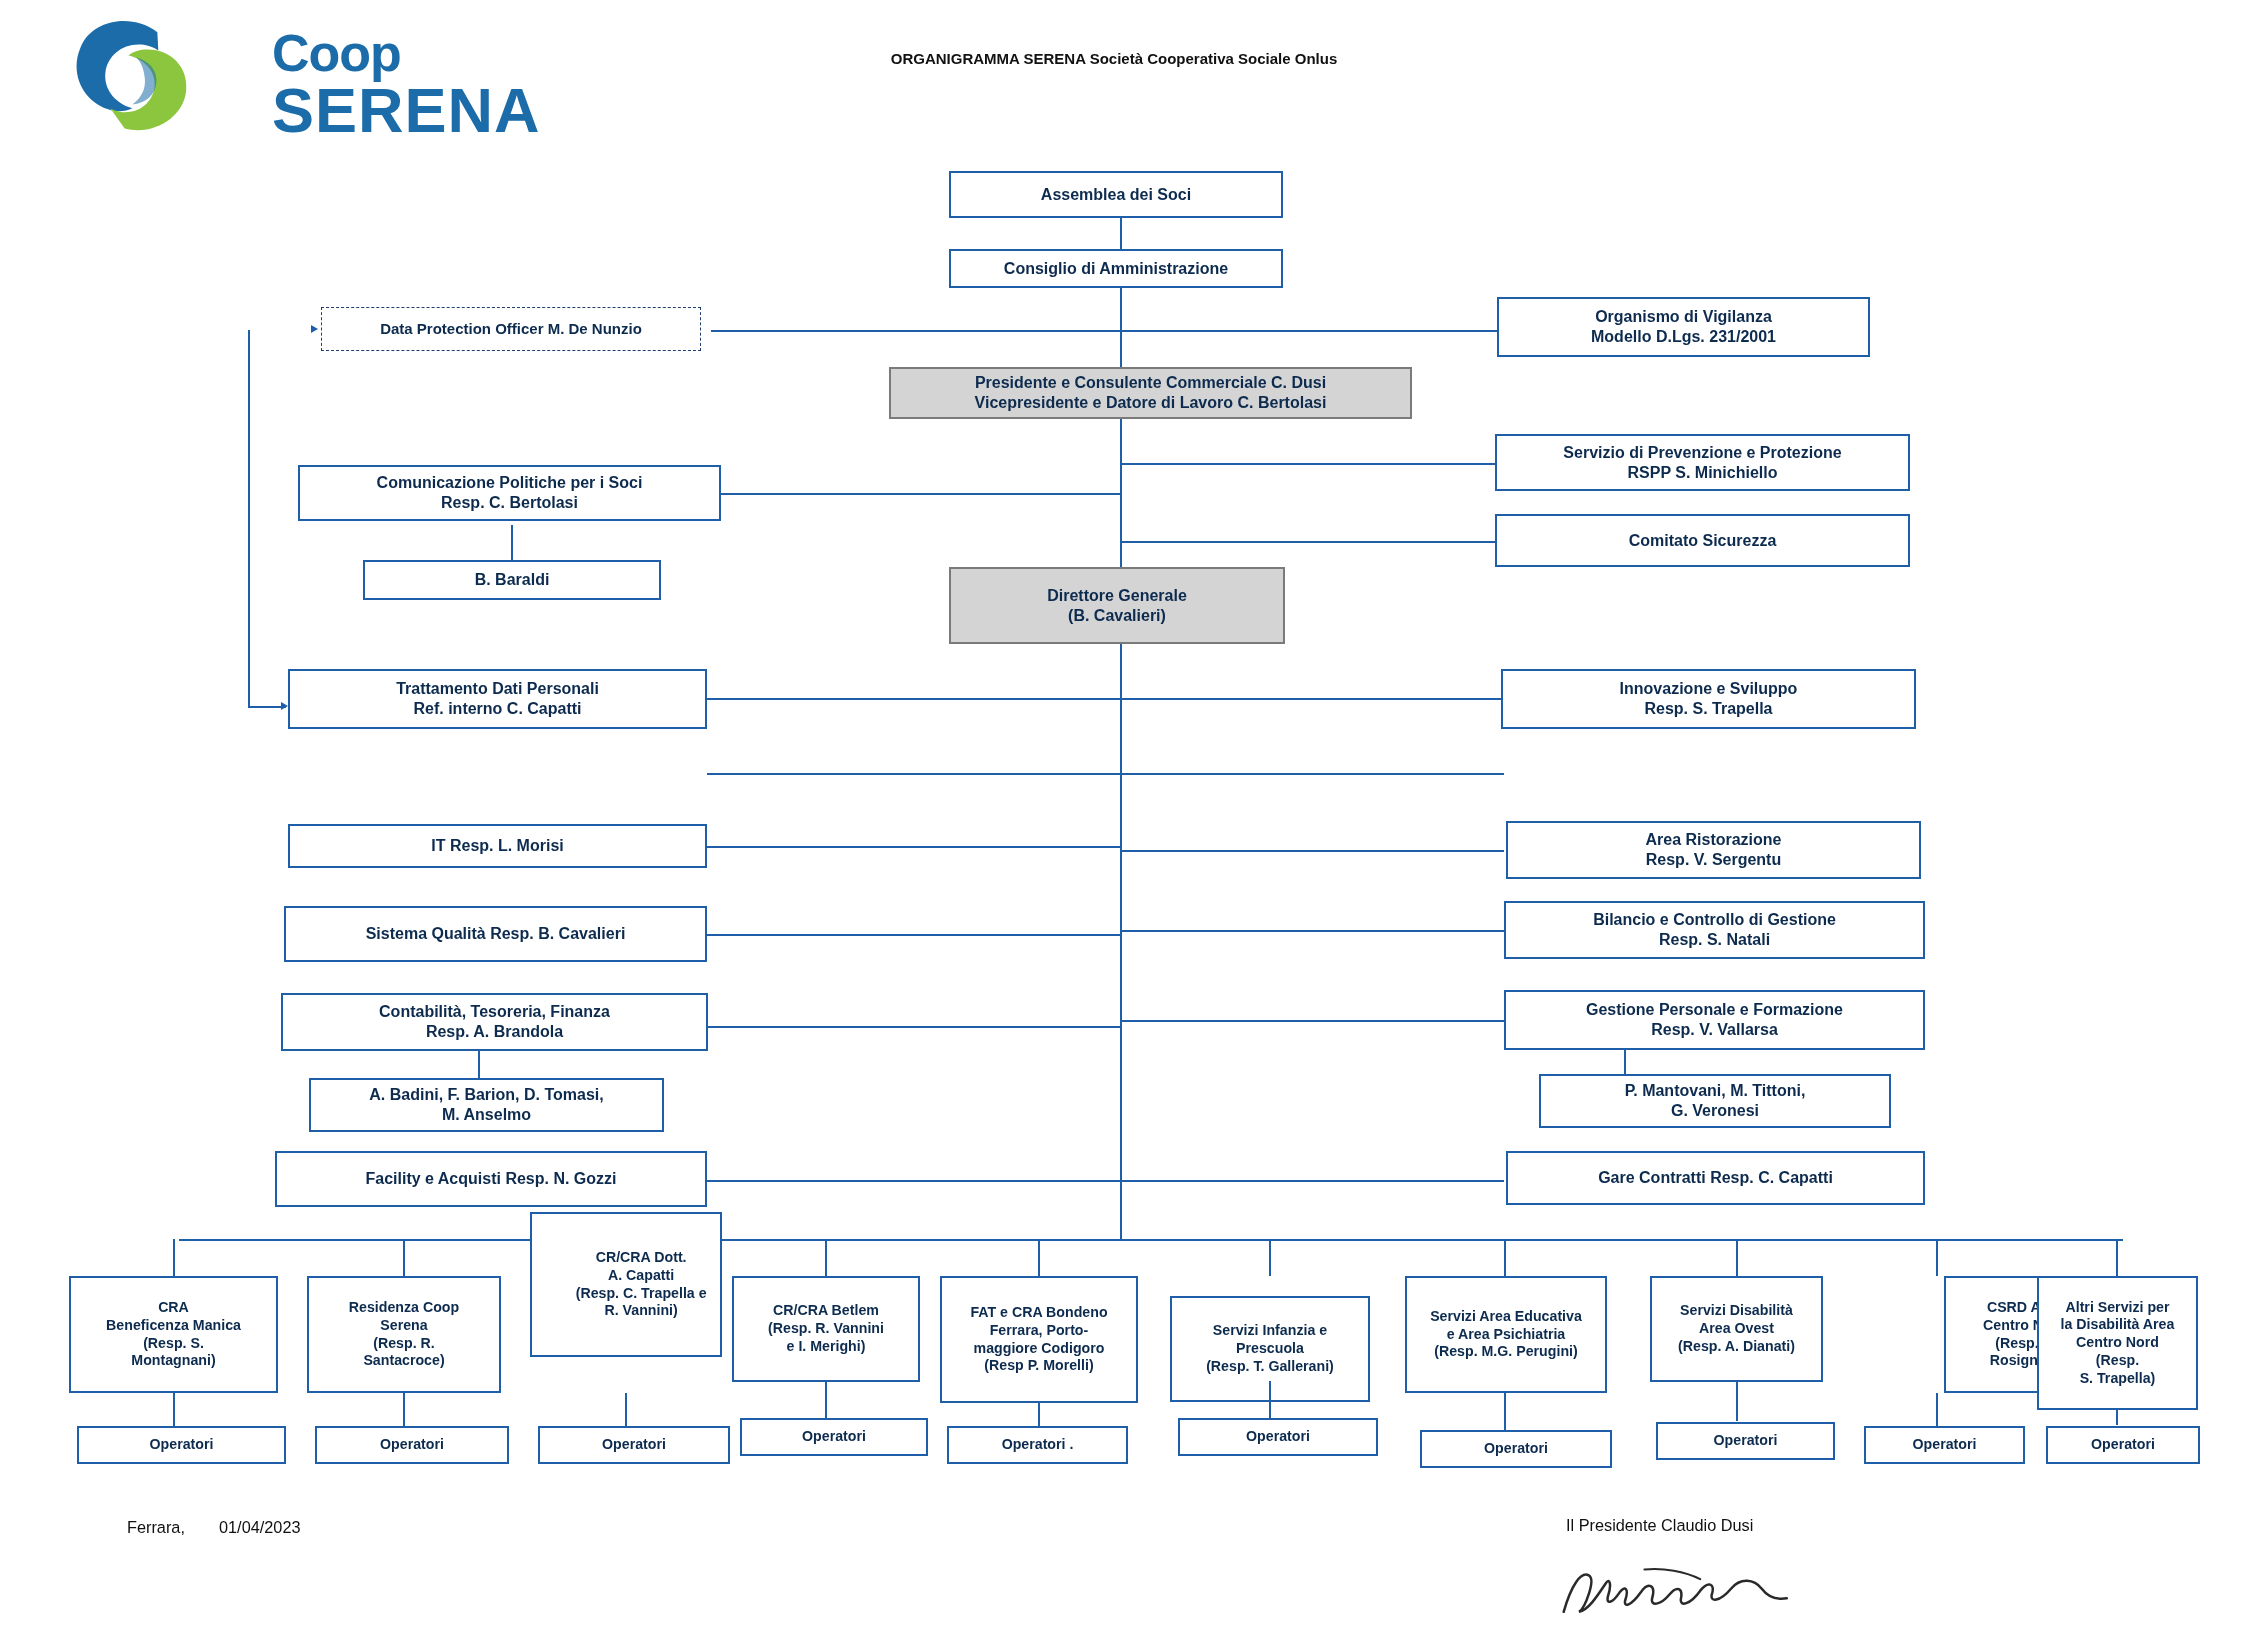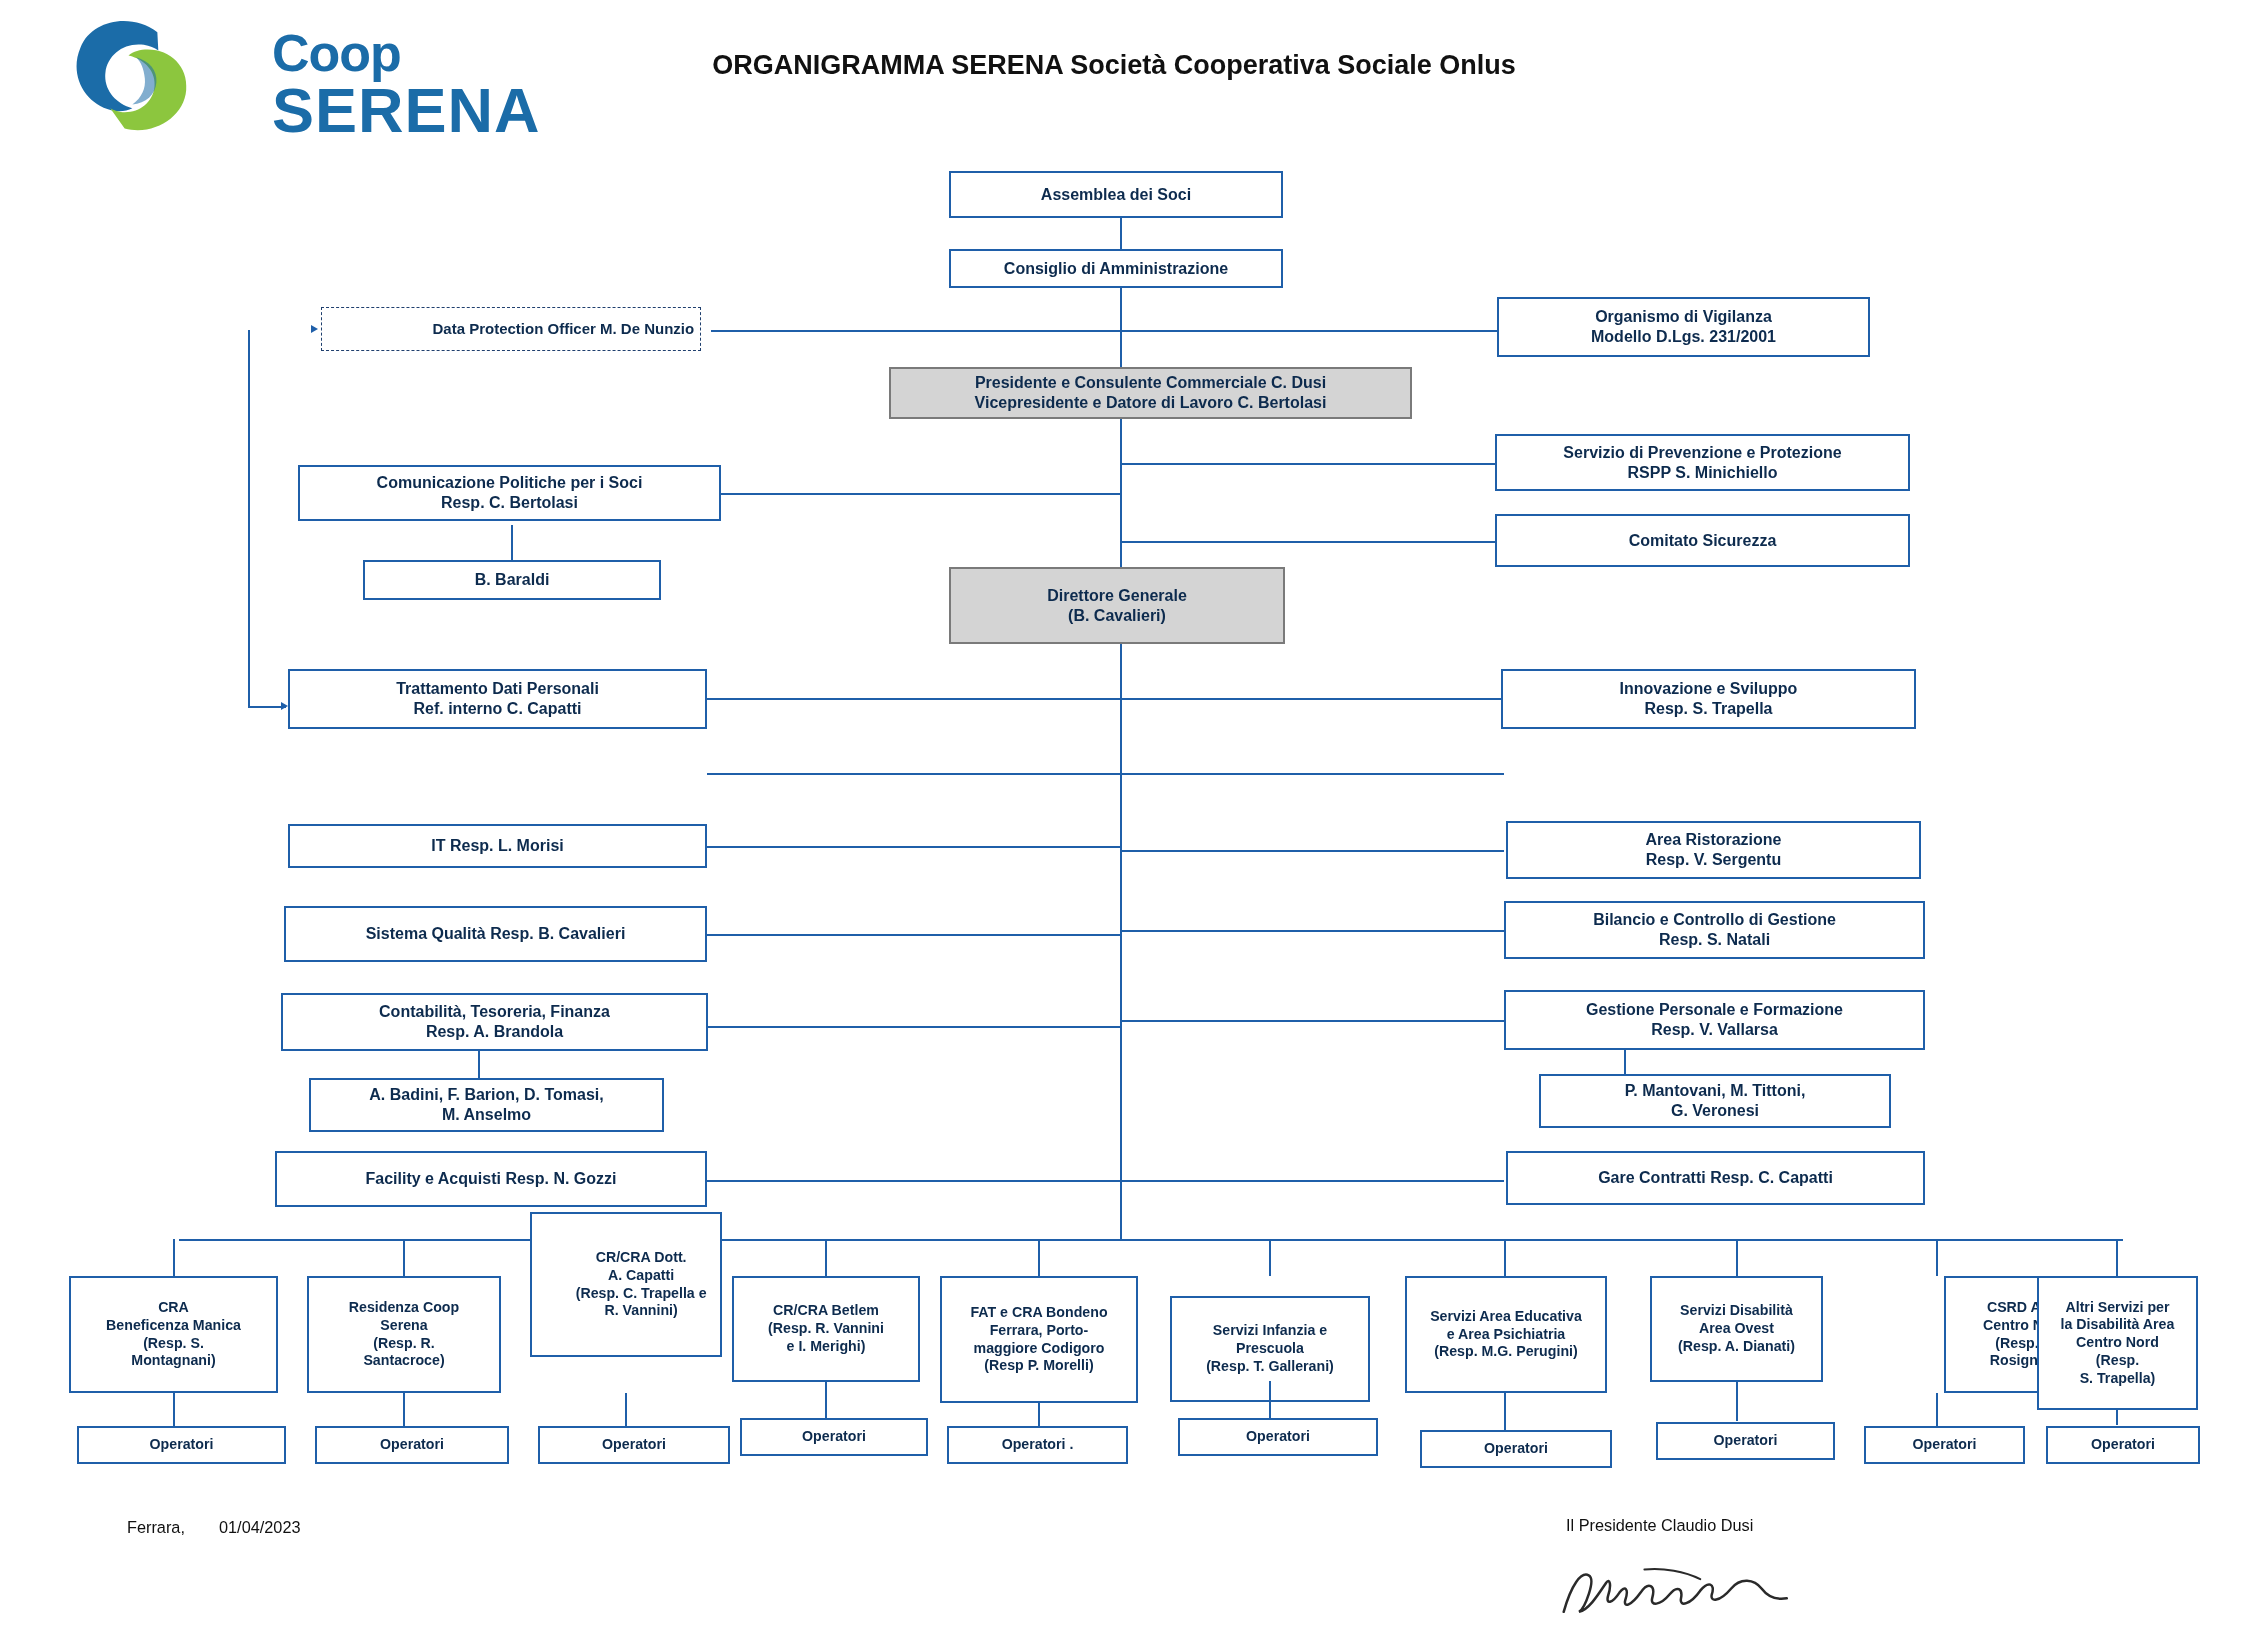--- a/index.html
+++ b/index.html
@@ -28,21 +28,21 @@
     letter-spacing: -1px;
   }
   .logo-serena {
     font-size: 63px; font-weight: bold; color: #1b6ca8; line-height: 1.0;
     letter-spacing: 1px;
   }
 
   
   .title {
     left: 576px; top: 50px; width: 1076px;
-    font-size: 27px; font-weight: bold; color: #111; text-align: center;
+    font-size: 15px; font-weight: bold; color: #111; text-align: center;
   }
 
   
   .box {
     border: 2.1px solid #1f5fa9;
     background: #ffffff;
     display: flex; align-items: center; justify-content: center;
     text-align: center;
     font-size: 16px;
     font-weight: bold;
@@ -134,21 +134,21 @@
   <div class="ln hl abs" style="left:179px; top:1239px; width:1944px;"></div>
 
   <div class="abs box" style="left:949px; top:171px; width:334px; height:47px;">
     <span>Assemblea dei Soci</span>
   </div>
 
   <div class="abs box" style="left:949px; top:249px; width:334px; height:39px;">
     <span>Consiglio di Amministrazione</span>
   </div>
 
-  <div class="abs box dashed sm" style="left:321px; top:307px; width:380px; height:44px;justify-content:flex-end;">
+  <div class="abs box dashed sm" style="left:321px; top:307px; width:380px; height:44px;">
     <span>Data Protection Officer M. De Nunzio</span>
   </div>
 
   <div class="abs box" style="left:1497px; top:297px; width:373px; height:60px;">
     <div>
       <div>Organismo di Vigilanza</div>
       <div>Modello D.Lgs. 231/2001</div>
     </div>
   </div>
 

